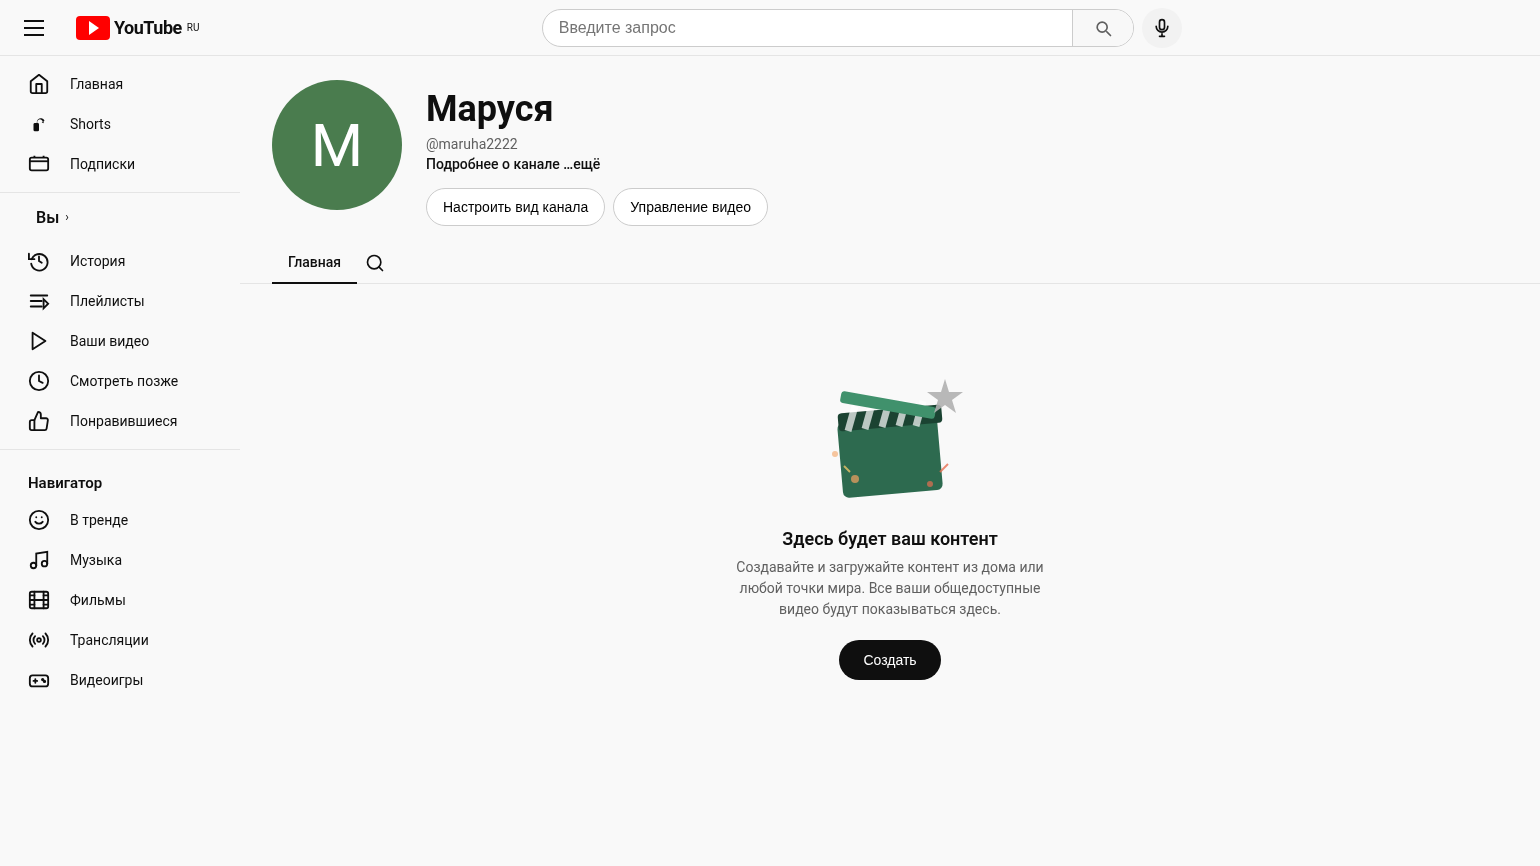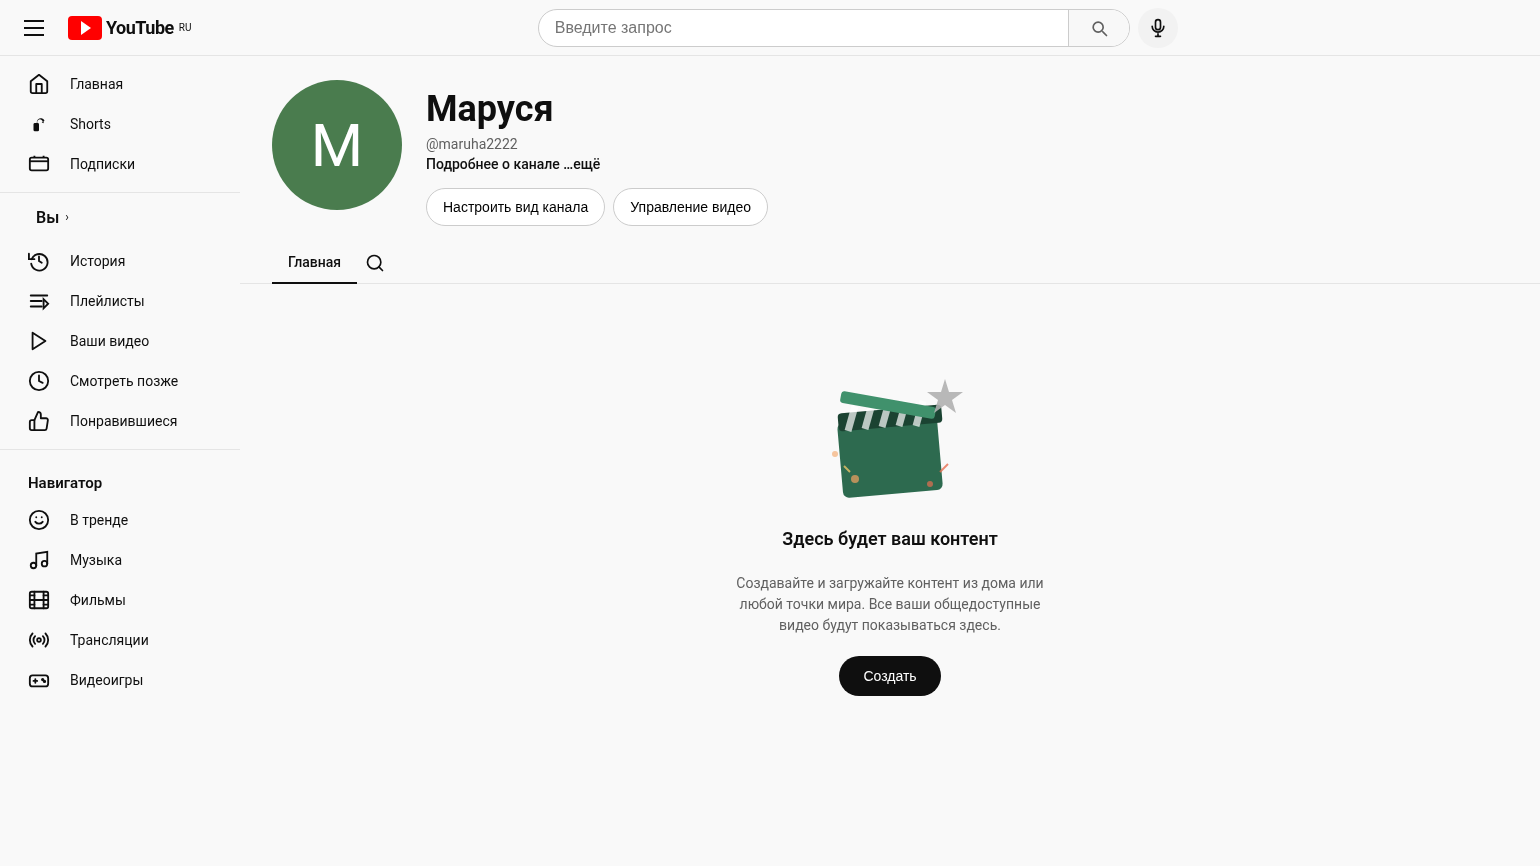--- a/index.html
+++ b/index.html
@@ -5,21 +5,21 @@
     * { margin: 0; padding: 0; box-sizing: border-box; }
     body { font-family: 'Roboto', Arial, sans-serif; background: #f9f9f9; color: #0f0f0f; font-size: 14px; display: flex; flex-direction: column; height: 866px; overflow: hidden; }
 
     
     .header {
       display: flex; align-items: center; justify-content: space-between;
       background: #f9f9f9; padding: 0 16px; height: 56px;
       position: fixed; top: 0; left: 0; right: 0; z-index: 100;
       border-bottom: 1px solid #e5e5e5;
     }
-    .header-left { display: flex; align-items: center; gap: 16px; }
+    .header-left { display: flex; align-items: center; gap: 24px; }
     .hamburger { cursor: pointer; display: flex; flex-direction: column; gap: 5px; padding: 8px; }
     .hamburger span { display: block; width: 20px; height: 2px; background: #0f0f0f; }
     .logo { display: flex; align-items: center; gap: 4px; cursor: pointer; }
     .logo-play { background: #ff0000; border-radius: 4px; width: 34px; height: 24px; display: flex; align-items: center; justify-content: center; }
     .logo-play::after { content: ''; border-left: 10px solid white; border-top: 7px solid transparent; border-bottom: 7px solid transparent; margin-left: 2px; }
     .logo-text { font-size: 18px; font-weight: 700; letter-spacing: -0.5px; color: #0f0f0f; }
     .logo-ru { font-size: 10px; color: #0f0f0f; vertical-align: super; margin-left: 1px; }
 
     .header-center { display: flex; align-items: center; gap: 8px; flex: 1; max-width: 640px; margin: 0 auto; }
     .search-bar { display: flex; flex: 1; border: 1px solid #ccc; border-radius: 40px; overflow: hidden; background: #fff; }
@@ -76,21 +76,21 @@
     
     .channel-tabs { display: flex; align-items: center; padding: 0 32px; border-bottom: 1px solid #e5e5e5; margin-top: 16px; }
     .tab { padding: 12px 16px; cursor: pointer; font-size: 14px; font-weight: 500; border-bottom: 2px solid transparent; margin-bottom: -1px; }
     .tab.active { border-bottom: 2px solid #0f0f0f; }
     .tab-search { padding: 8px; cursor: pointer; border-radius: 50%; display: flex; align-items: center; }
 
     
     .empty-state { display: flex; flex-direction: column; align-items: center; justify-content: center; padding: 80px 20px; text-align: center; }
     .empty-illustration { width: 180px; height: 140px; position: relative; margin-bottom: 24px; }
 
-    .empty-title { font-size: 18px; font-weight: 600; margin-bottom: 24px; }
+    .empty-title { font-size: 18px; font-weight: 600; margin-bottom: 8px; }
     .empty-desc { font-size: 14px; color: #606060; max-width: 320px; line-height: 1.5; margin-bottom: 20px; }
     .btn-create {
       padding: 12px 24px; border-radius: 20px; border: none;
       background: #0f0f0f; color: white; cursor: pointer; font-size: 14px; font-weight: 500;
     }
 
     
     svg { display: block; }
   </style>
 </head>

